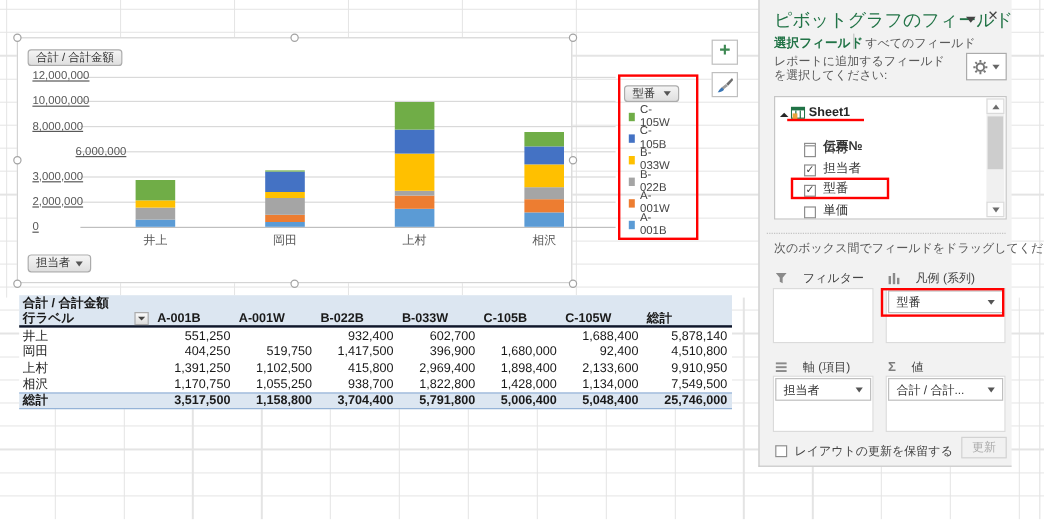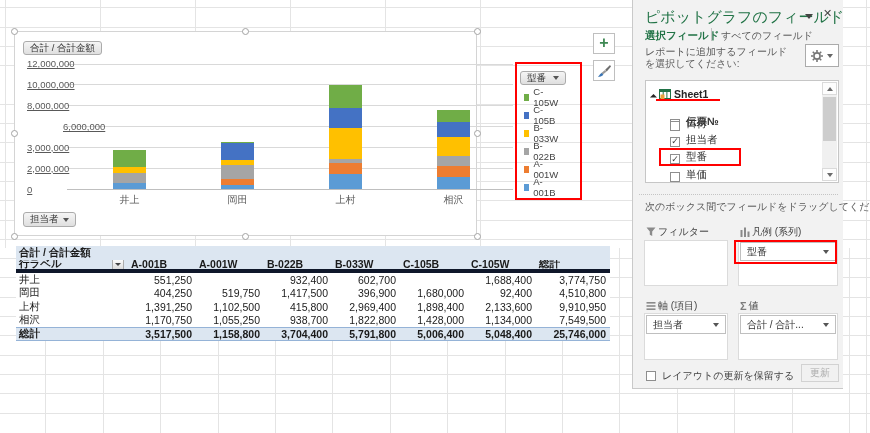--- a/index.html
+++ b/index.html
@@ -51,21 +51,21 @@
   .red-line { position:absolute; background:#FF0000; z-index:50; }
 
   
   .ptable { position:absolute; left:16px; top:246px; width:594px; z-index:3; background:#fff;
     font-size:10.5px; color:#1a1a1a; }
   .prow { display:grid; grid-template-columns:112px 68px 68px 68px 68px 68px 68px 74px; height:13.5px; }
   .pcell { display:flex; align-items:center; overflow:hidden; white-space:nowrap; }
   .pcell.num { justify-content:flex-end; padding-right:4px; }
   .pcell.name { padding-left:3px; }
   .hdr { background:#DCE6F1; font-weight:bold; }
-  .hdr2 { border-bottom:4px solid #0f172a; }
+  .hdr2 { border-bottom:2px solid #0f172a; }
   .total { background:#DCE6F1; font-weight:bold; border-top:1px solid #95B3D7; border-bottom:1px solid #95B3D7; }
   .filter-btn { width:12px; height:11px; background:linear-gradient(#FBFBFB,#DCDCDC); border:1px solid #ACACAC;
     display:inline-flex; align-items:center; justify-content:center; margin-left:6px; }
   .filter-btn .dd-arrow { border-left-width:3px; border-right-width:3px; border-top-width:3.5px; border-top-color:#444; }
 
   
   .pane { position:absolute; left:632px; top:0; width:211px; height:389px; background:#F2F2F2;
     border-left:1px solid #C9C9C9; border-bottom:1px solid #C9C9C9; z-index:4; color:#333; }
   .pane-title { position:absolute; left:12px; top:8px; font-size:15px; color:#217346; white-space:nowrap; }
   .pane-chevron { position:absolute; left:172px; top:14px; width:0; height:0;
@@ -91,21 +91,21 @@
   .scrollbar { position:absolute; right:1px; top:1px; width:15px; height:99px; background:#F0F0F0; }
   .sb-btn { position:absolute; left:0; width:15px; height:13px; background:#FDFDFD; border:1px solid #DADADA;
     display:flex; align-items:center; justify-content:center; }
   .sb-arrow-up { width:0; height:0; border-left:3px solid transparent; border-right:3px solid transparent; border-bottom:4px solid #6B6B6B; }
   .sb-arrow-down { width:0; height:0; border-left:3px solid transparent; border-right:3px solid transparent; border-top:4px solid #6B6B6B; }
   .sb-thumb { position:absolute; left:1px; top:15px; width:13px; height:44px; background:#CDCDCD; }
 
   .pane-divider { position:absolute; left:6px; top:194px; width:199px; border-top:1px dotted #C4C4C4; }
   .drag-instr { position:absolute; left:12px; top:200px; width:195px; font-size:10px; color:#595959; white-space:nowrap; }
 
-  .area-label { position:absolute; display:flex; align-items:center; gap:2px; font-size:10px; color:#444; white-space:nowrap; }
+  .area-label { position:absolute; display:flex; align-items:center; gap:13px; font-size:10px; color:#444; white-space:nowrap; }
   .area-box { position:absolute; background:#fff; border:1px solid #DBDBDB; }
   .chip { position:absolute; height:19px; background:#fff; border:1px solid #BFBFBF;
     display:flex; align-items:center; justify-content:space-between; padding:0 6px; font-size:10px; color:#333; }
 
   .defer-row { position:absolute; left:13px; top:369px; display:flex; align-items:center; }
   .defer-row .chk { margin-left:0; }
   .defer-label { font-size:10px; color:#444; margin-left:6px; white-space:nowrap; }
   .update-btn { position:absolute; left:168px; top:364px; width:38px; height:18px; background:#F1F1F1;
     border:1px solid #D2D2D2; color:#ABABAB; font-size:10px; display:flex; align-items:center; justify-content:center; }
 
@@ -245,21 +245,21 @@
       </div>
     <div id="ptable-body">
         <div class="prow ">
           <div class="pcell name">井上</div>
           <div class="pcell num">551,250</div>
           <div class="pcell num"></div>
           <div class="pcell num">932,400</div>
           <div class="pcell num">602,700</div>
           <div class="pcell num"></div>
           <div class="pcell num">1,688,400</div>
-          <div class="pcell num">3,774,750</div>
+          <div class="pcell num">5,878,140</div>
         </div>
         <div class="prow ">
           <div class="pcell name">岡田</div>
           <div class="pcell num">404,250</div>
           <div class="pcell num">519,750</div>
           <div class="pcell num">1,417,500</div>
           <div class="pcell num">396,900</div>
           <div class="pcell num">1,680,000</div>
           <div class="pcell num">92,400</div>
           <div class="pcell num">4,510,800</div>

